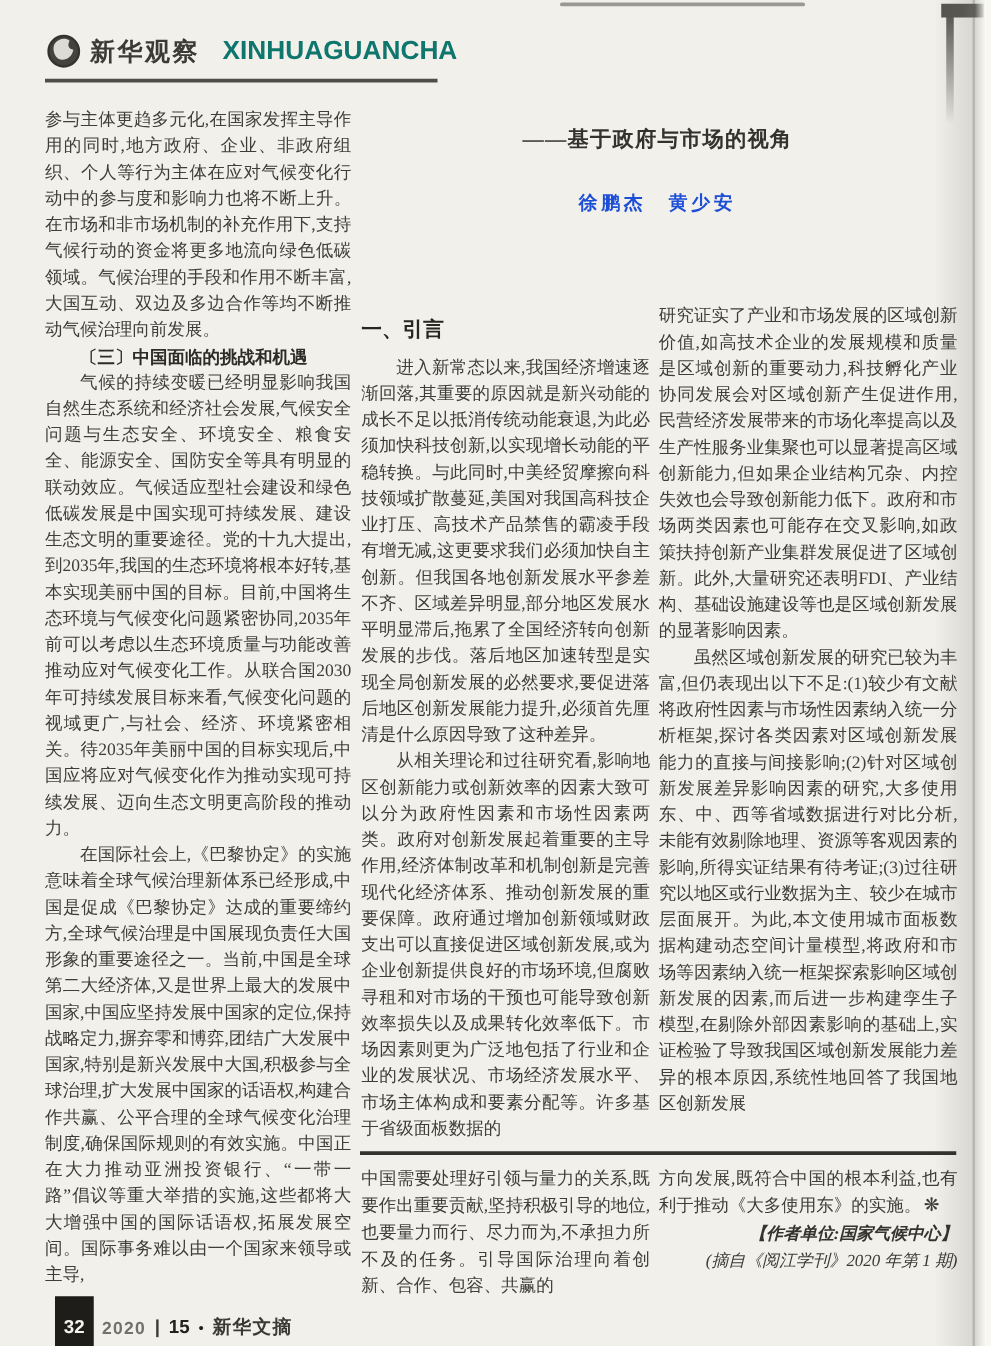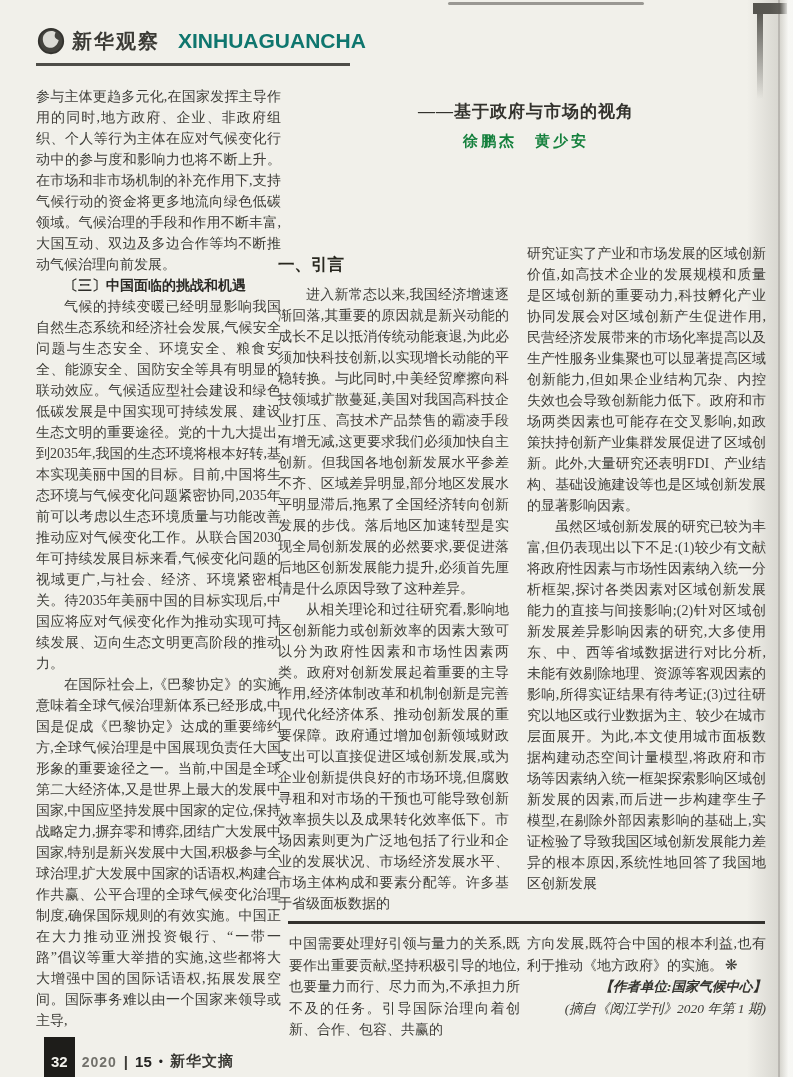--- a/index.html
+++ b/index.html
@@ -24,29 +24,29 @@
   .brand-en{font-family:"Liberation Sans","DejaVu Sans",sans-serif;font-weight:900;font-size:21px;
         color:#0f766e;white-space:nowrap;}
   
   .col{position:absolute;font-size:14px;line-height:21px;text-align:justify;overflow:hidden;}
   .col p{margin:0;}
   .indent{text-indent:2em;}
   .noindent{text-indent:0;}
   .subhead{font-family:"Liberation Sans","DejaVu Sans",sans-serif;font-weight:bold;
         text-indent:2em;color:#2c2b27;}
   .col1{left:36px;top:86px;width:245px;height:947px;}
-  .col2{left:278px;top:254px;width:231px;height:664px;}
+  .col2{left:289px;top:254px;width:231px;height:664px;}
   .col3{left:527px;top:243px;width:239px;height:675px;}
   .sechead{font-family:"Liberation Sans","DejaVu Sans",sans-serif;font-size:16.5px;font-weight:bold;
         margin:0 0 9px 0;color:#28271f;}
   
   .titleblock{position:absolute;left:287px;top:98px;width:478px;text-align:center;}
   .titleblock h1{font-size:27px;margin:0;font-weight:bold;letter-spacing:1px;color:#2b2a26;}
   .subtitle{font-size:17px;font-weight:bold;margin-top:2px;color:#33322d;letter-spacing:1px;}
-  .authors{font-size:15px;font-weight:bold;margin-top:9px;letter-spacing:3px;color:#15803d;}
+  .authors{font-size:15px;font-weight:bold;margin-top:30px;letter-spacing:3px;color:#1d4ed8;}
   
   .endrule{position:absolute;left:288px;top:921px;width:477px;height:3px;background:#33322e;}
   .strip{position:absolute;top:933px;font-size:14px;line-height:21.5px;text-align:justify;overflow:hidden;}
   .strip p{margin:0;}
   .stripmid{left:289px;width:231px;height:112px;}
   .stripright{left:527px;width:239px;height:112px;}
   .endmark{font-size:15px;padding-left:2px;}
   .affil{text-align:right;font-weight:bold;font-size:13.5px;margin-top:2px;color:#34332e;font-style:italic;}
   .source{text-align:right;font-style:italic;font-size:13.5px;color:#3a3933;}
   
@@ -106,21 +106,21 @@
     <p class="indent">虽然区域创新发展的研究已较为丰富,但仍表现出以下不足:(1)较少有文献将政府性因素与市场性因素纳入统一分析框架,探讨各类因素对区域创新发展能力的直接与间接影响;(2)针对区域创新发展差异影响因素的研究,大多使用东、中、西等省域数据进行对比分析,未能有效剔除地理、资源等客观因素的影响,所得实证结果有待考证;(3)过往研究以地区或行业数据为主、较少在城市层面展开。为此,本文使用城市面板数据构建动态空间计量模型,将政府和市场等因素纳入统一框架探索影响区域创新发展的因素,而后进一步构建孪生子模型,在剔除外部因素影响的基础上,实证检验了导致我国区域创新发展能力差异的根本原因,系统性地回答了我国地区创新发展</p>
   </div>
 
   <div class="endrule"></div>
 
   <div class="strip stripmid">
     <p class="noindent">中国需要处理好引领与量力的关系,既要作出重要贡献,坚持积极引导的地位,也要量力而行、尽力而为,不承担力所不及的任务。引导国际治理向着创新、合作、包容、共赢的</p>
   </div>
 
   <div class="strip stripright">
-    <p class="noindent"><span>方向发展,既符合中国的根本利益,也有利于推动《地方政府》的实施。</span><span class="endmark">❋</span></p>
+    <p class="noindent"><span>方向发展,既符合中国的根本利益,也有利于推动《大多使用东》的实施。</span><span class="endmark">❋</span></p>
     <p class="affil">【作者单位:国家气候中心】</p>
     <p class="source">(摘自《阅江学刊》2020 年第 1 期)</p>
   </div>
 
   <footer class="pagefooter">
     <span class="pageno">32</span>
     <span class="year">2020</span>
     <span class="sep">|</span>
     <span class="issue">15</span>
     <span class="bullet">•</span>

